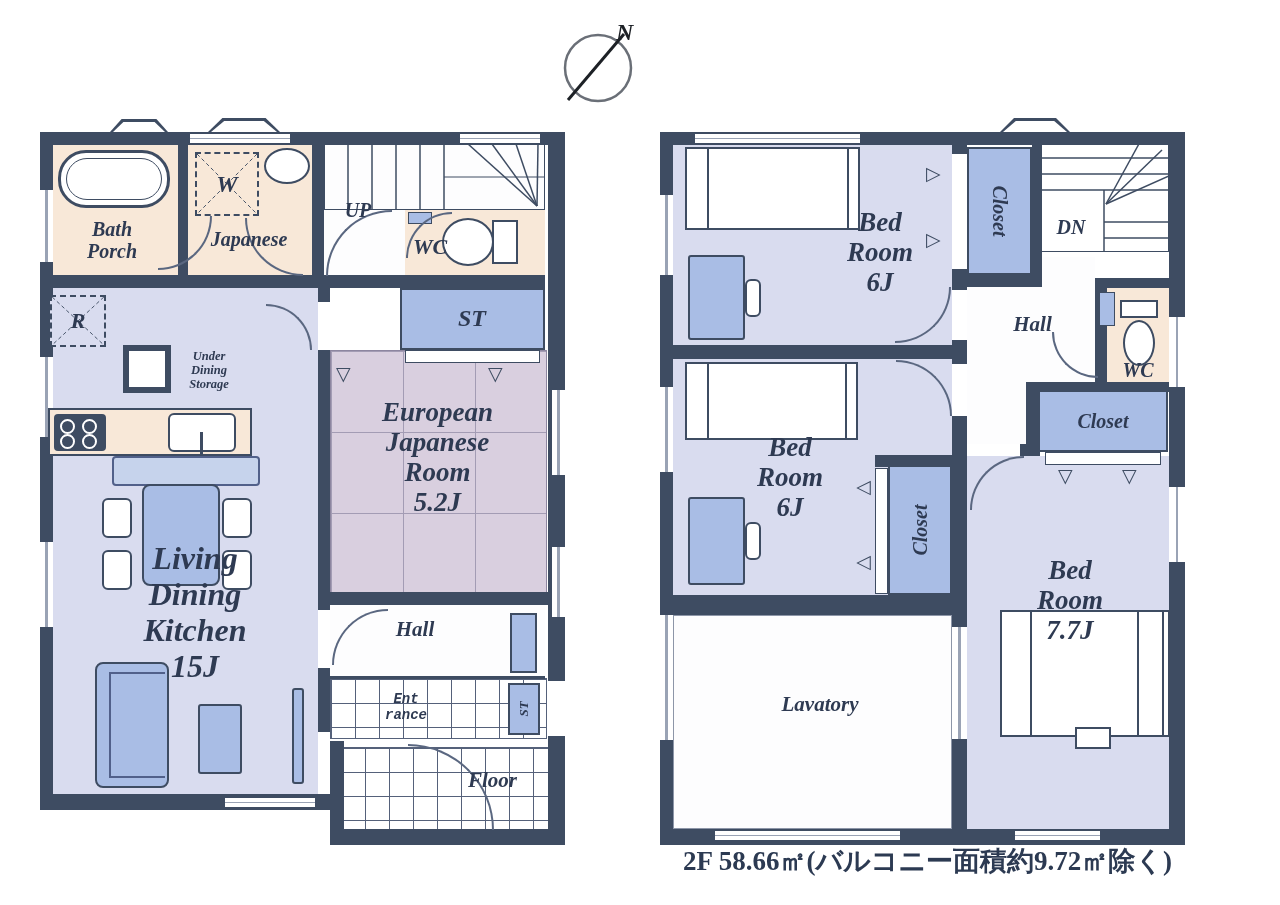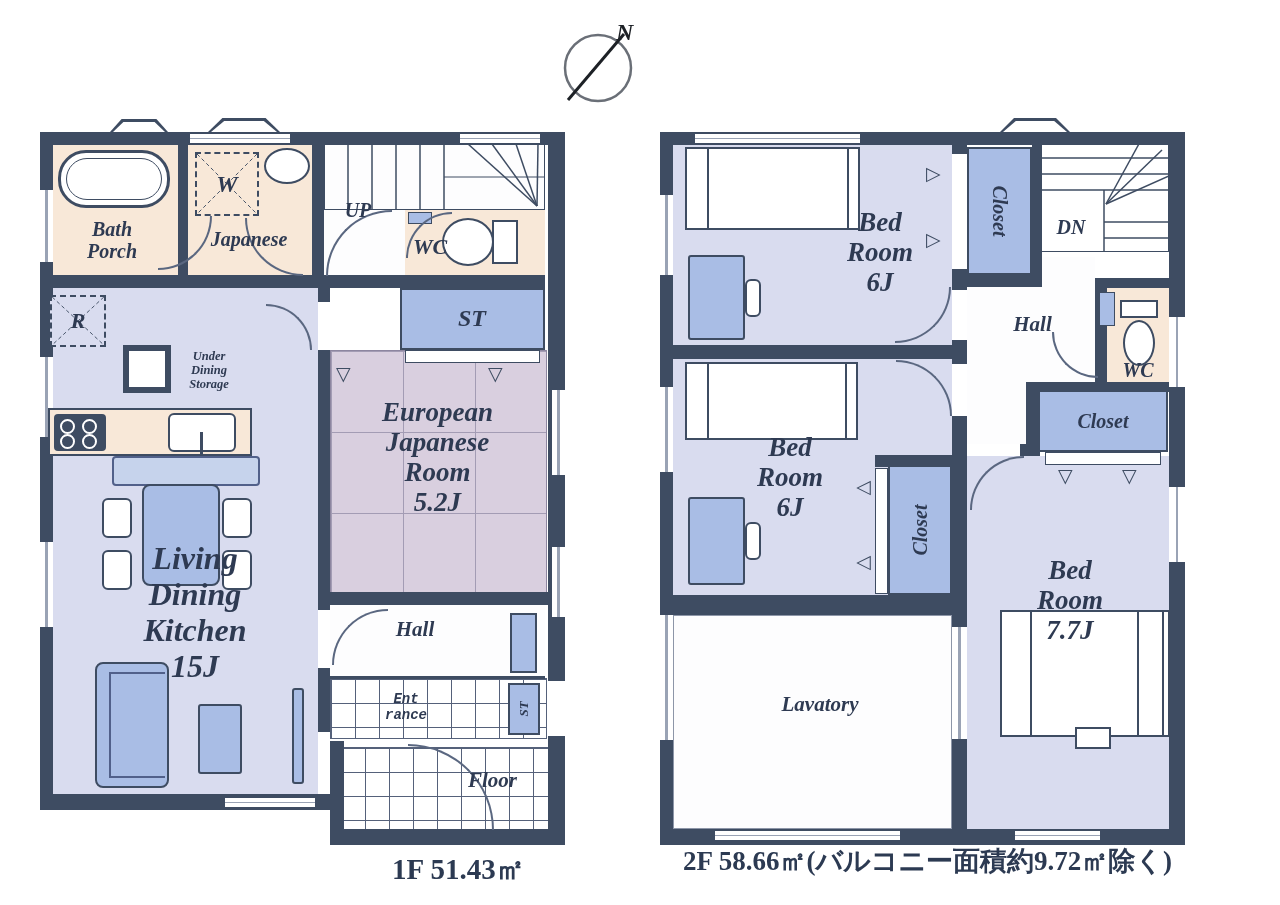--- a/index.html
+++ b/index.html
@@ -320,16 +320,15 @@
     <div class="lbl" style="left:447px;top:224px;width:62px;height:28px;font-size:20px;">WC</div>
     <div class="lbl" style="left:50px;top:280px;width:160px;height:130px;font-size:27px;">Bed
 Room
 6J</div>
     <div class="lbl" style="left:320px;top:402px;width:180px;height:132px;font-size:27px;">Bed
 Room
 7.7J</div>
     <div class="lbl" style="left:100px;top:558px;width:120px;height:30px;font-size:21px;font-style:italic;">Lavatory</div>
   </div>
 
-  <div class="area-lbl" style="left:392px;top:850px;font-size:29px;">1F 51.43㎡</div>
   <div class="area-lbl" style="left:683px;top:843px;font-size:27px;">2F 58.66㎡(バルコニー面積約9.72㎡除く)</div>
 
 </div>
 
 </body></html>

